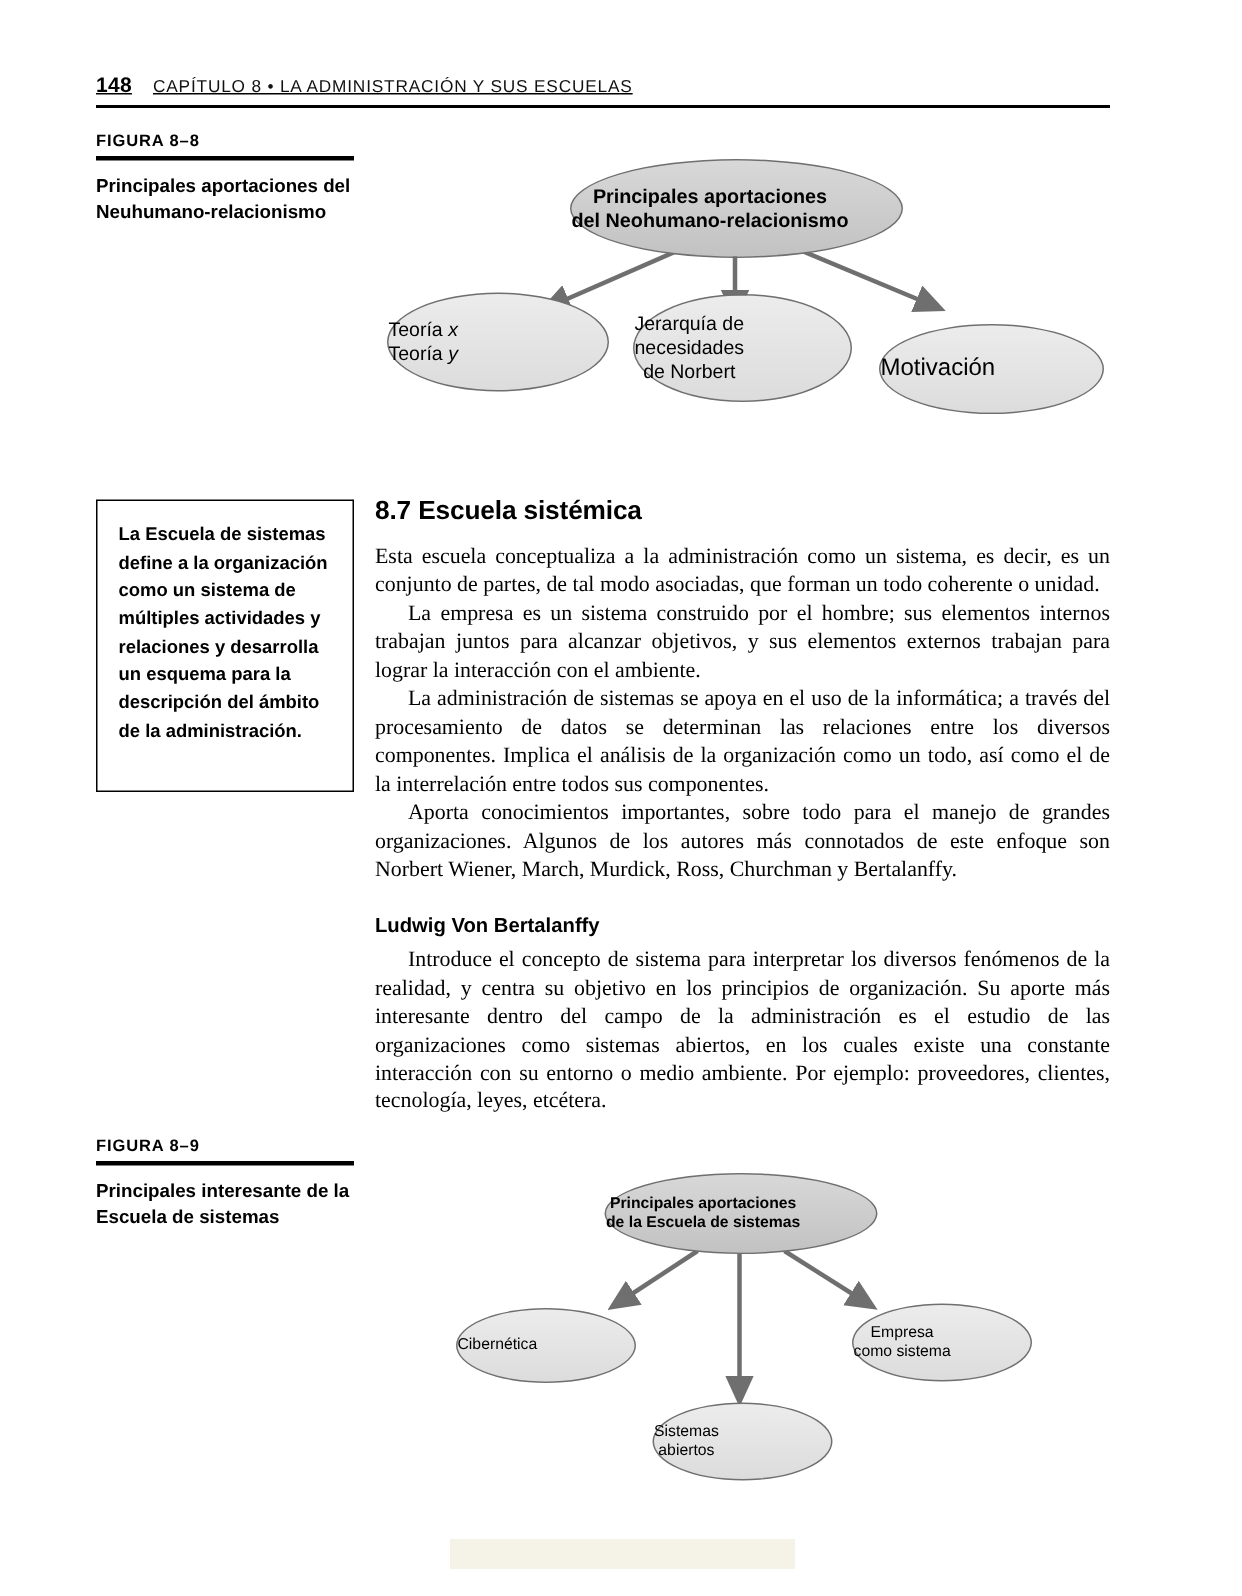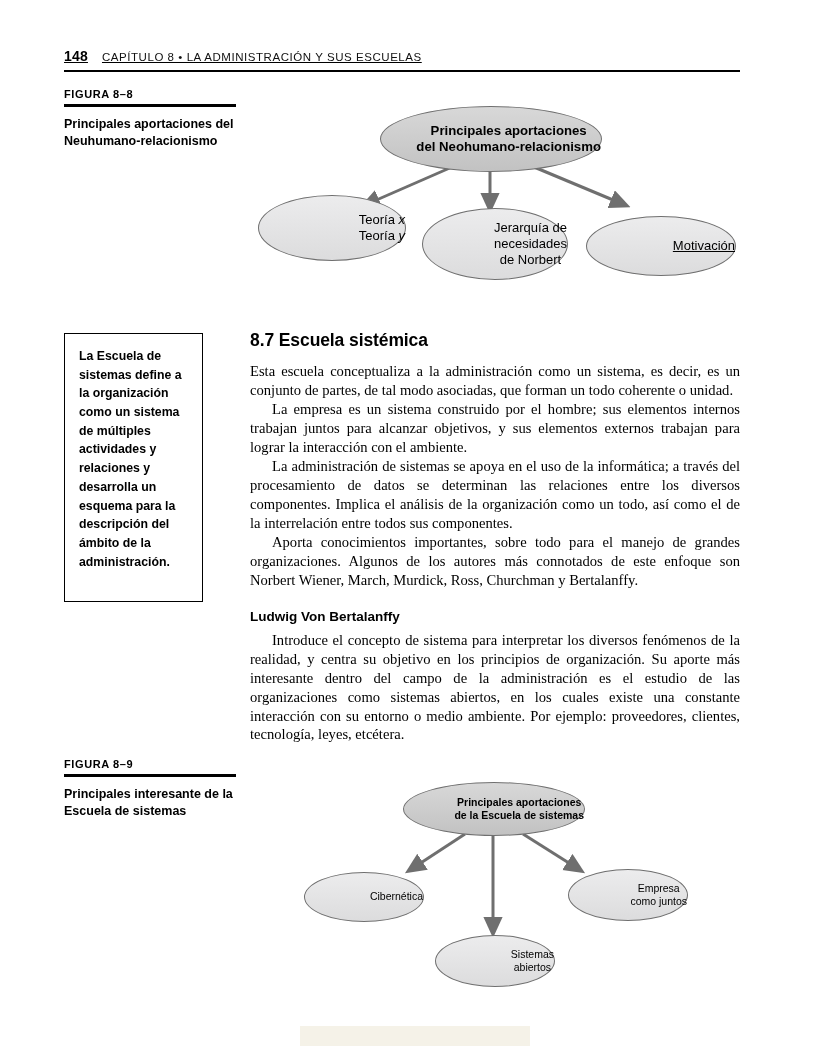--- a/index.html
+++ b/index.html
@@ -86,21 +86,21 @@
   }
   #diagram-1 { left: 250px; top: 90px; width: 490px; height: 200px; }
   #diagram-2 { left: 280px; top: 770px; width: 450px; height: 235px; }
 
   .node {
     position: absolute;
     border-radius: 50%;
     border: 1px solid #6f6f6f;
     display: flex;
     align-items: center;
-    justify-content: flex-end;
+    justify-content: flex-start;
     text-align: center;
     font-family: "Liberation Sans", sans-serif;
     box-sizing: border-box;
   }
   .node.root {
     background: linear-gradient(to bottom, #d8d8d8, #c2c2c2);
     font-weight: bold;
   }
   .node.leaf {
     background: linear-gradient(to bottom, #ececed, #dcdcdd);
@@ -112,21 +112,21 @@
     position: absolute;
     left: 0; top: 0;
     overflow: visible;
   }
 
   
   .pullquote {
     position: absolute;
     left: 64px;
     top: 333px;
-    width: 139px;
+    width: 172px;
     border: 1px solid #000;
     padding: 13px 14px 30px 14px;
     box-sizing: border-box;
     font-family: "Liberation Sans", sans-serif;
     font-size: 12.3px;
     font-weight: bold;
     line-height: 1.52;
   }
 
   
@@ -214,29 +214,29 @@
       </div>
     </div>
 
     <div class="node leaf" style="left:8px; top:105px; width:148px; height:66px; font-size:13px;">
       <div class="label">
         Teoría <span class="it">x</span><br>
         Teoría <span class="it">y</span>
       </div>
     </div>
 
-    <div class="node leaf" style="left:172px; top:118px; width:146px; height:72px; font-size:13px;">
+    <div class="node leaf" style="left:172px; top:106px; width:146px; height:72px; font-size:13px;">
       <div class="label">
         <span>Jerarquía de</span><br>
         <span>necesidades</span><br>
         <span>de Norbert</span>
       </div>
     </div>
 
-    <div class="node leaf" style="left:336px; top:126px; width:150px; height:60px; font-size:13px;text-decoration:underline;">
+    <div class="node leaf" style="left:336px; top:126px; width:150px; height:60px; font-size:16px;">
       <div class="label">
         <span>Motivación</span>
       </div>
     </div>
   </div>
 
   <div class="pullquote">
     <span>La Escuela de sistemas define a la organización como un sistema de múltiples actividades y relaciones y desarrolla un esquema para la descripción del ámbito de la administración.</span>
   </div>
 
@@ -286,20 +286,20 @@
     <div class="node leaf" style="left:155px; top:165px; width:120px; height:52px; font-size:10.5px;">
         <div class="label">
           <span>Sistemas</span><br>
           <span>abiertos</span>
         </div>
     </div>
 
     <div class="node leaf" style="left:288px; top:99px; width:120px; height:52px; font-size:10.5px;">
         <div class="label">
           <span>Empresa</span><br>
-          <span>como juntos</span>
+          <span>como sistema</span>
         </div>
     </div>
   </div>
 
   <div class="footer-band"></div>
 
 </div>
 
 </body></html>

